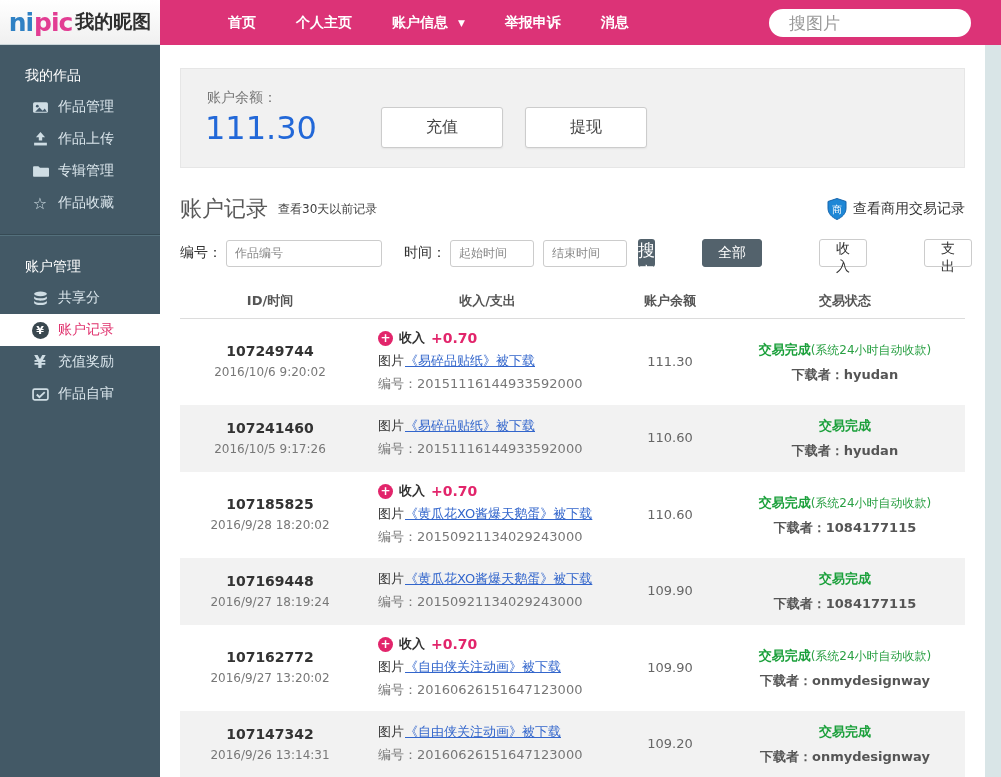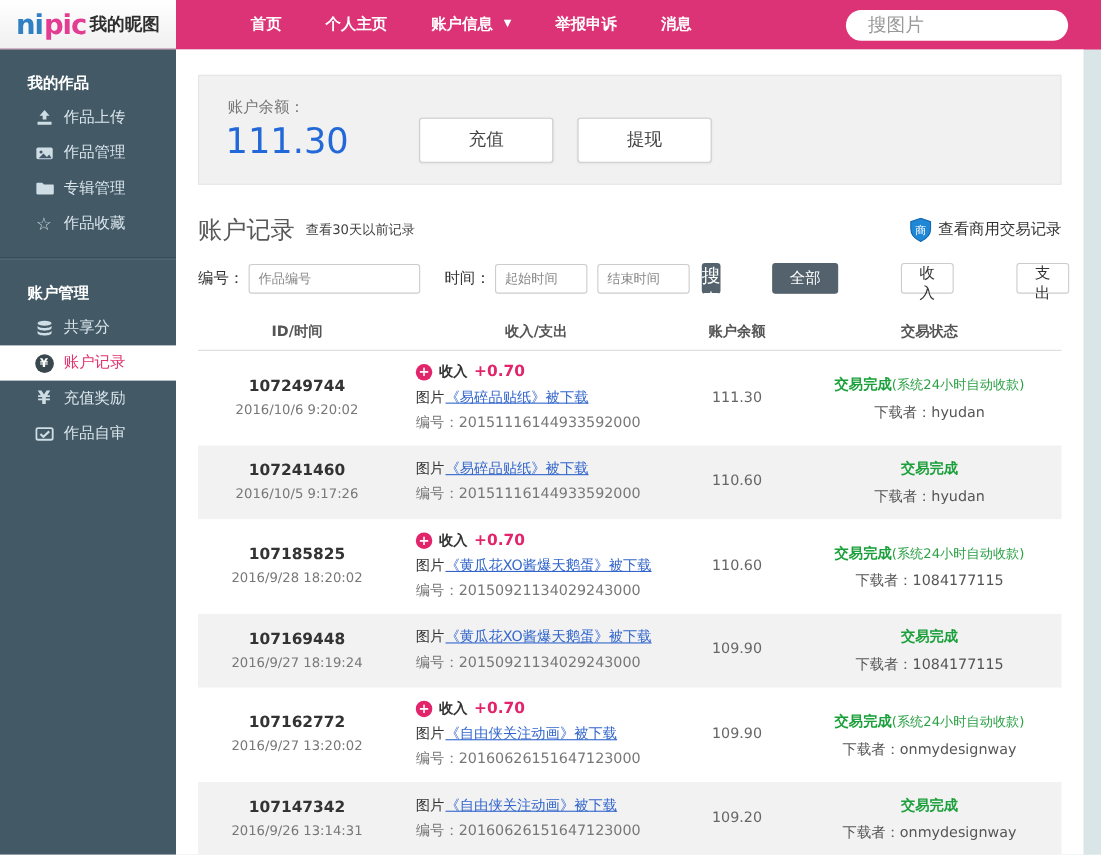--- a/index.html
+++ b/index.html
@@ -10,21 +10,21 @@
   }
   
   .header { display:flex; height:45px; background:#dc3377; }
   .logo-box {
     width:160px; height:45px; background:linear-gradient(#ffffff,#f0f0f0);
     display:flex; align-items:center; justify-content:center; gap:1px;
     border-bottom:1px solid #c9d4d8;
   }
   .logo-ni { color:#2f81c4; font-size:25px; font-weight:bold; letter-spacing:-1px; }
   .logo-pic { color:#e23d93; font-size:25px; font-weight:bold; letter-spacing:-1px; }
-  .logo-cn { color:#2f2f2f; font-size:16px; font-weight:bold; margin-left:2px; }
+  .logo-cn { color:#2f2f2f; font-size:19px; font-weight:bold; margin-left:2px; }
   .nav { flex:1; display:flex; align-items:center; padding-left:48px; }
   .nav-item {
     color:#fff; font-size:14px; font-weight:bold; padding:0 20px;
     height:45px; line-height:45px; cursor:pointer; white-space:nowrap;
   }
   .caret { font-size:9px; margin-left:5px; vertical-align:middle; }
   .search-wrap {
     margin-left:auto; margin-right:30px; background:#fff; border-radius:15px;
     height:28px; width:202px; display:flex; align-items:center; overflow:hidden;
   }
@@ -36,21 +36,21 @@
   .search-btn {
     width:38px; height:28px; border:0; background:transparent; cursor:pointer;
     border-left:1px solid #ddd; display:flex; align-items:center; justify-content:center;
   }
   
   .sidebar {
     position:absolute; left:0; top:45px; bottom:0; width:160px; background:#435966;
   }
   .side-section { padding-top:20px; }
   .side-section + .side-section { border-top:1px solid #54707c; box-shadow:0 -1px 0 #364a54; margin-top:16px; }
-  .side-title { color:#ffffff; font-size:14px; font-weight:bold; padding:2px 16px 6px 25px; }
+  .side-title { color:#ffffff; font-size:14px; font-weight:normal; padding:2px 16px 6px 25px; }
   .side-item {
     height:32px; display:flex; align-items:center; gap:9px; padding-left:31px;
     color:#dbe6ec; font-size:14px; cursor:pointer; white-space:nowrap;
   }
   .side-item.active { background:#ffffff; color:#e0326e; }
   .side-ico { width:18px; display:inline-flex; justify-content:center; align-items:center; font-size:15px; color:#cfdde4; }
   .yen-circle {
     width:17px; height:17px; border-radius:50%; background:#39474f; color:#fff;
     font-size:11px; line-height:17px; text-align:center; display:inline-block; font-weight:bold;
   }
@@ -121,21 +121,21 @@
   }
   .inclab { font-size:13px; font-weight:bold; color:#333; }
   .incamt { font-size:14px; font-weight:bold; color:#e2256b; }
   .descline { font-size:13px; color:#333; }
   .desclink { color:#3366cc; text-decoration:underline; cursor:pointer; margin-left:1px; }
   .codeline { font-size:13px; color:#777; margin-top:5px; }
   .c3 { text-align:center; font-size:13px; color:#666; }
   .c4 { text-align:center; }
   .statmain { font-size:13px; font-weight:bold; color:#1ba03b; }
   .statnote { font-size:12px; color:#2aa044; }
-  .dlline { font-size:13px; color:#555; margin-top:7px; }
+  .dlline { font-size:13px; color:#555; margin-top:7px;font-weight:bold; }
 </style>
 </head>
 <body>
 
 <div class="header">
   <div class="logo-box">
     <span class="logo-ni">ni</span>
     <span class="logo-pic">pic</span>
     <span class="logo-cn">我的昵图</span>
   </div>
@@ -156,35 +156,35 @@
     </button>
   </div>
 </div>
 
 <div class="sidebar">
     <div class="side-section">
       <div class="side-title">我的作品</div>
       <div class="side-item">
         <span class="side-ico">
           <svg width="17" height="17" viewBox="0 0 16 16">
-            <path d="M8 1l4.3 4.8H9.6V9H6.4V5.8H3.7z" fill="#cfdde4"></path>
-            <path d="M2 11h12v2.6H2z" fill="#cfdde4"></path>
-          </svg>
-        </span>
-        <span>作品上传</span>
-      </div>
-      <div class="side-item">
-        <span class="side-ico">
-          <svg width="17" height="17" viewBox="0 0 16 16">
             <rect x="1" y="3" width="14" height="10" rx="1.5" fill="#cfdde4"></rect>
             <circle cx="5" cy="6.8" r="1.3" fill="#43596a"></circle>
             <path d="M3 12l4-4 3 3 2-2 2 3z" fill="#43596a"></path>
           </svg>
         </span>
         <span>作品管理</span>
+      </div>
+      <div class="side-item">
+        <span class="side-ico">
+          <svg width="17" height="17" viewBox="0 0 16 16">
+            <path d="M8 1l4.3 4.8H9.6V9H6.4V5.8H3.7z" fill="#cfdde4"></path>
+            <path d="M2 11h12v2.6H2z" fill="#cfdde4"></path>
+          </svg>
+        </span>
+        <span>作品上传</span>
       </div>
       <div class="side-item">
         <span class="side-ico">
           <svg width="17" height="17" viewBox="0 0 16 16">
             <path d="M1 4c0-.6.4-1 1-1h4l1.5 1.5H15c.6 0 1 .4 1 1V12c0 .6-.4 1-1 1H2c-.6 0-1-.4-1-1z" fill="#cfdde4"></path>
           </svg>
         </span>
         <span>专辑管理</span>
       </div>
       <div class="side-item">

